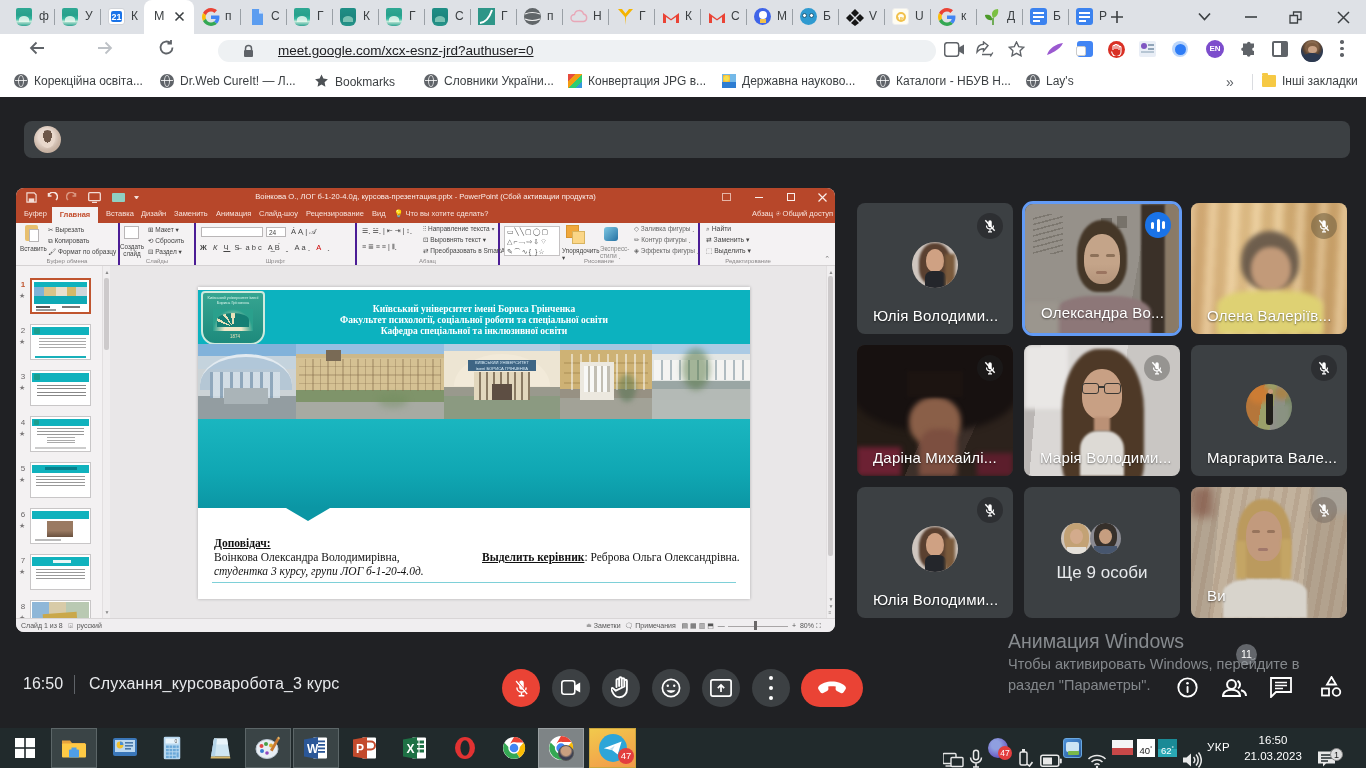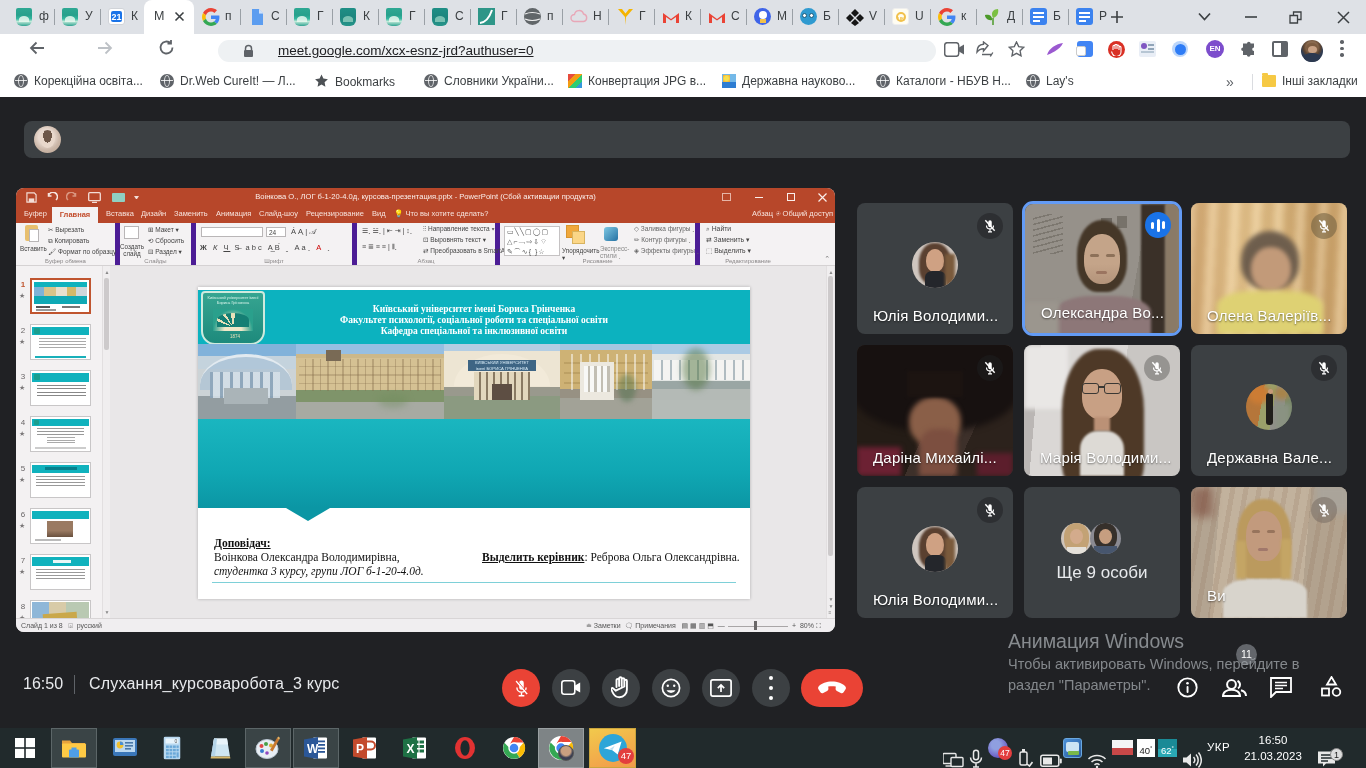--- a/index.html
+++ b/index.html
@@ -34,21 +34,21 @@
 #banner .av:after{content:"";position:absolute;left:6px;top:4px;width:15px;height:18px;border-radius:50%;background:radial-gradient(ellipse at 50% 30%,#6d5748 0 40%,#e9d8cb 41% 70%,#d9c4b4 100%);}
 #banner .tx{position:absolute;left:49px;top:10px;font-size:14.5px;font-weight:500;color:#e8eaed;letter-spacing:.1px;}
 
 #ppt{position:absolute;left:16px;top:91px;width:819px;height:444px;border-radius:8px;overflow:hidden;background:#e9e7e8;}
 #ppt-title{position:absolute;left:0;top:0;width:819px;height:19px;background:#b7472a;}
 #ppt-tabs{position:absolute;left:0;top:19px;width:819px;height:16px;background:#b7472a;}
 #ppt-ribbon{position:absolute;left:0;top:35px;width:819px;height:43px;background:#f4f2f3;border-bottom:1px solid #d5d2d3;}
 #ppt-content{position:absolute;left:0;top:78px;width:819px;height:352px;background:#e9e7e8;}
 #ppt-status{position:absolute;left:0;top:430px;width:819px;height:14px;background:#f0eef0;border-top:1px solid #d8d5d6;}
 .ptab{position:absolute;top:2px;font-size:7.5px;color:#f7e3dd;}
-.rgroup{position:absolute;top:0;height:42px;border-right:5px solid #4c1d95;}
+.rgroup{position:absolute;top:0;height:42px;border-right:2px solid #4c1d95;}
 .rgroup div{white-space:nowrap;}
 .rlabel{position:absolute;bottom:1px;width:100%;text-align:center;font-size:6px;color:#8a8788;}
 
 #thumbs{position:absolute;left:0;top:0;width:94px;height:352px;background:#f3f1f2;}
 .thumb{position:absolute;left:14px;width:61px;height:36px;background:#fff;border:1px solid #c8c6c7;}
 .tnum{position:absolute;left:3px;width:8px;text-align:center;font-size:8px;color:#6a6768;}
 .tstar{position:absolute;left:3px;font-size:7px;color:#7a7778;}
 
 #slidearea{position:absolute;left:94px;top:0;width:717px;height:352px;background:#e9e7e8;}
 #slide{position:absolute;left:88px;top:21px;width:552px;height:312px;background:#fff;box-shadow:0 0 3px rgba(0,0,0,.25);}
@@ -728,21 +728,21 @@
           <div style="position:absolute;left:21.5px;top:5px;width:5px;height:5px;border-radius:50%;background:#c69a78"></div>
         </div>
         <div class="micoff" style="background:rgba(32,33,36,.55)">
             <svg style="position:absolute;left:6px;top:5px" width="14" height="16" viewBox="0 0 24 26">
               <path d="M12 15a3 3 0 0 0 3-3V6a3 3 0 0 0-6 0v6a3 3 0 0 0 3 3z" fill="#fff"></path>
               <path d="M18 12a6 6 0 0 1-12 0" stroke="#fff" stroke-width="2" fill="none"></path>
               <path d="M12 18v4M8.5 23h7" stroke="#fff" stroke-width="2"></path>
               <path d="M4 3 L20 21" stroke="#fff" stroke-width="2.4"></path>
             </svg>
           </div>
-        <div class="tname">Державна Вале...</div>
+        <div class="tname">Маргарита Вале...</div>
       </div>
 
       <div class="tile" style="left:857px;top:390px">
         <div class="avcirc" style="background:#cfc6bf">
           <div style="position:absolute;left:7px;top:1px;width:32px;height:42px;background:#5a4030;border-radius:46% 46% 40% 40%;filter:blur(1px)"></div>
           <div style="position:absolute;left:14px;top:7px;width:18px;height:23px;border-radius:50% 50% 45% 45%;background:#cfa183"></div>
           <div style="position:absolute;left:13px;top:29px;width:21px;height:17px;background:#24262b;border-radius:35% 35% 0 0"></div>
           <div style="position:absolute;left:33px;top:12px;width:10px;height:34px;background:#7a5a3c;filter:blur(1.5px)"></div>
         </div>
         <div class="micoff" style="background:rgba(32,33,36,.55)">

